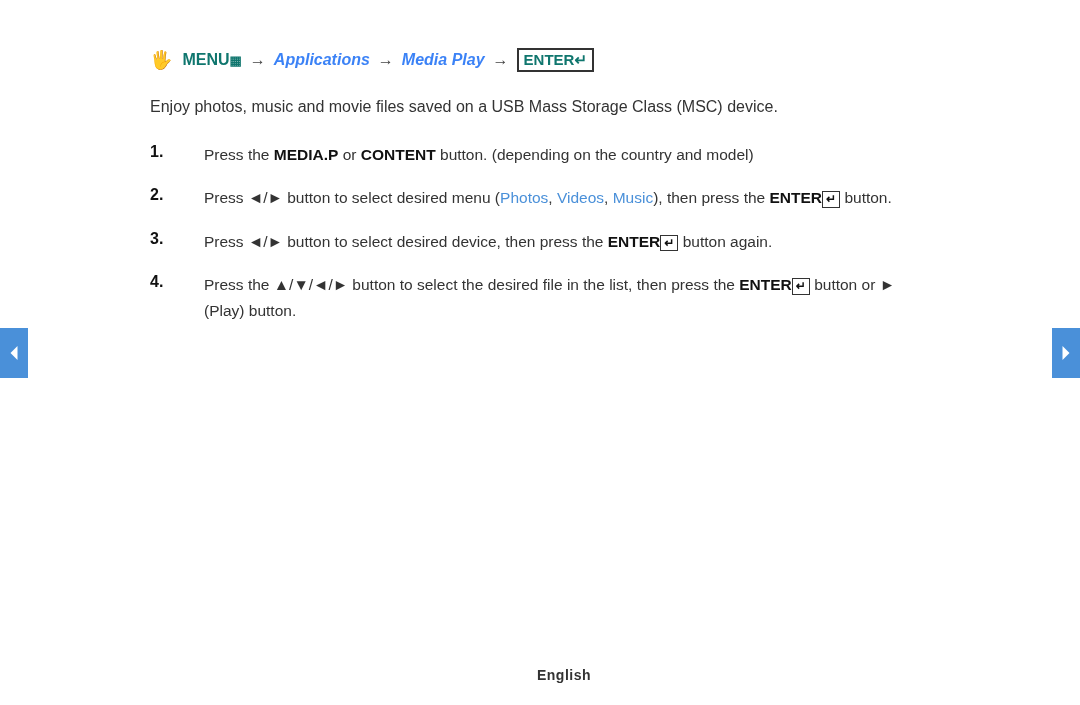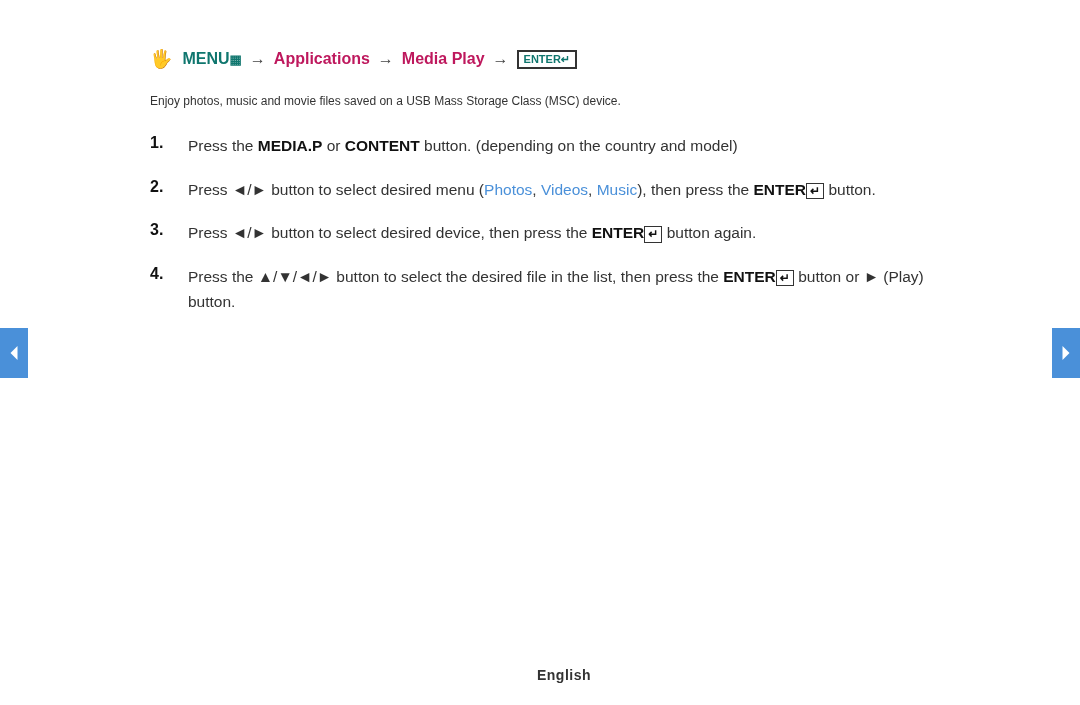--- a/index.html
+++ b/index.html
@@ -70,31 +70,32 @@
       font-size: 18px;
       margin-right: 2px;
     }
 
     .breadcrumb-text-bold {
       font-weight: 700;
       color: #0f766e;
     }
 
     .breadcrumb-link {
-      color: #be185d;
+      color: #3b82f6;
       font-weight: 600;
+      font-style: italic;
     }
 
     .arrow-text {
       color: #444;
       font-weight: 600;
     }
 
     .description {
-      font-size: 12px;
+      font-size: 16px;
       color: #333;
       line-height: 1.6;
       margin-bottom: 22px;
     }
 
     .steps-list {
       list-style: none;
       padding: 0;
       margin: 0;
     }
@@ -112,20 +113,21 @@
       color: #111;
       min-width: 24px;
       flex-shrink: 0;
       padding-top: 1px;
     }
 
     .step-content {
       font-size: 15.5px;
       color: #333;
       line-height: 1.65;
+      margin-left: 16px;
     }
 
     .step-content b, .step-content strong {
       font-weight: 700;
       color: #111;
     }
 
     .link-blue {
       color: #4a90d9;
       font-weight: 400;
@@ -175,21 +177,21 @@
       font-weight: 700;
       color: #333;
       letter-spacing: 0.5px;
       padding-left: 48px;
     }
 
     .inline-key {
       display: inline-block;
       border: 2px solid #333;
       padding: 1px 5px;
-      font-size: 11px;
+      font-size: 15px;
       font-weight: 700;
       line-height: 1.2;
     }
   </style>
 </head>
 <body>
 
 <div class="page-container">
 
   <div class="nav-arrow-left">

